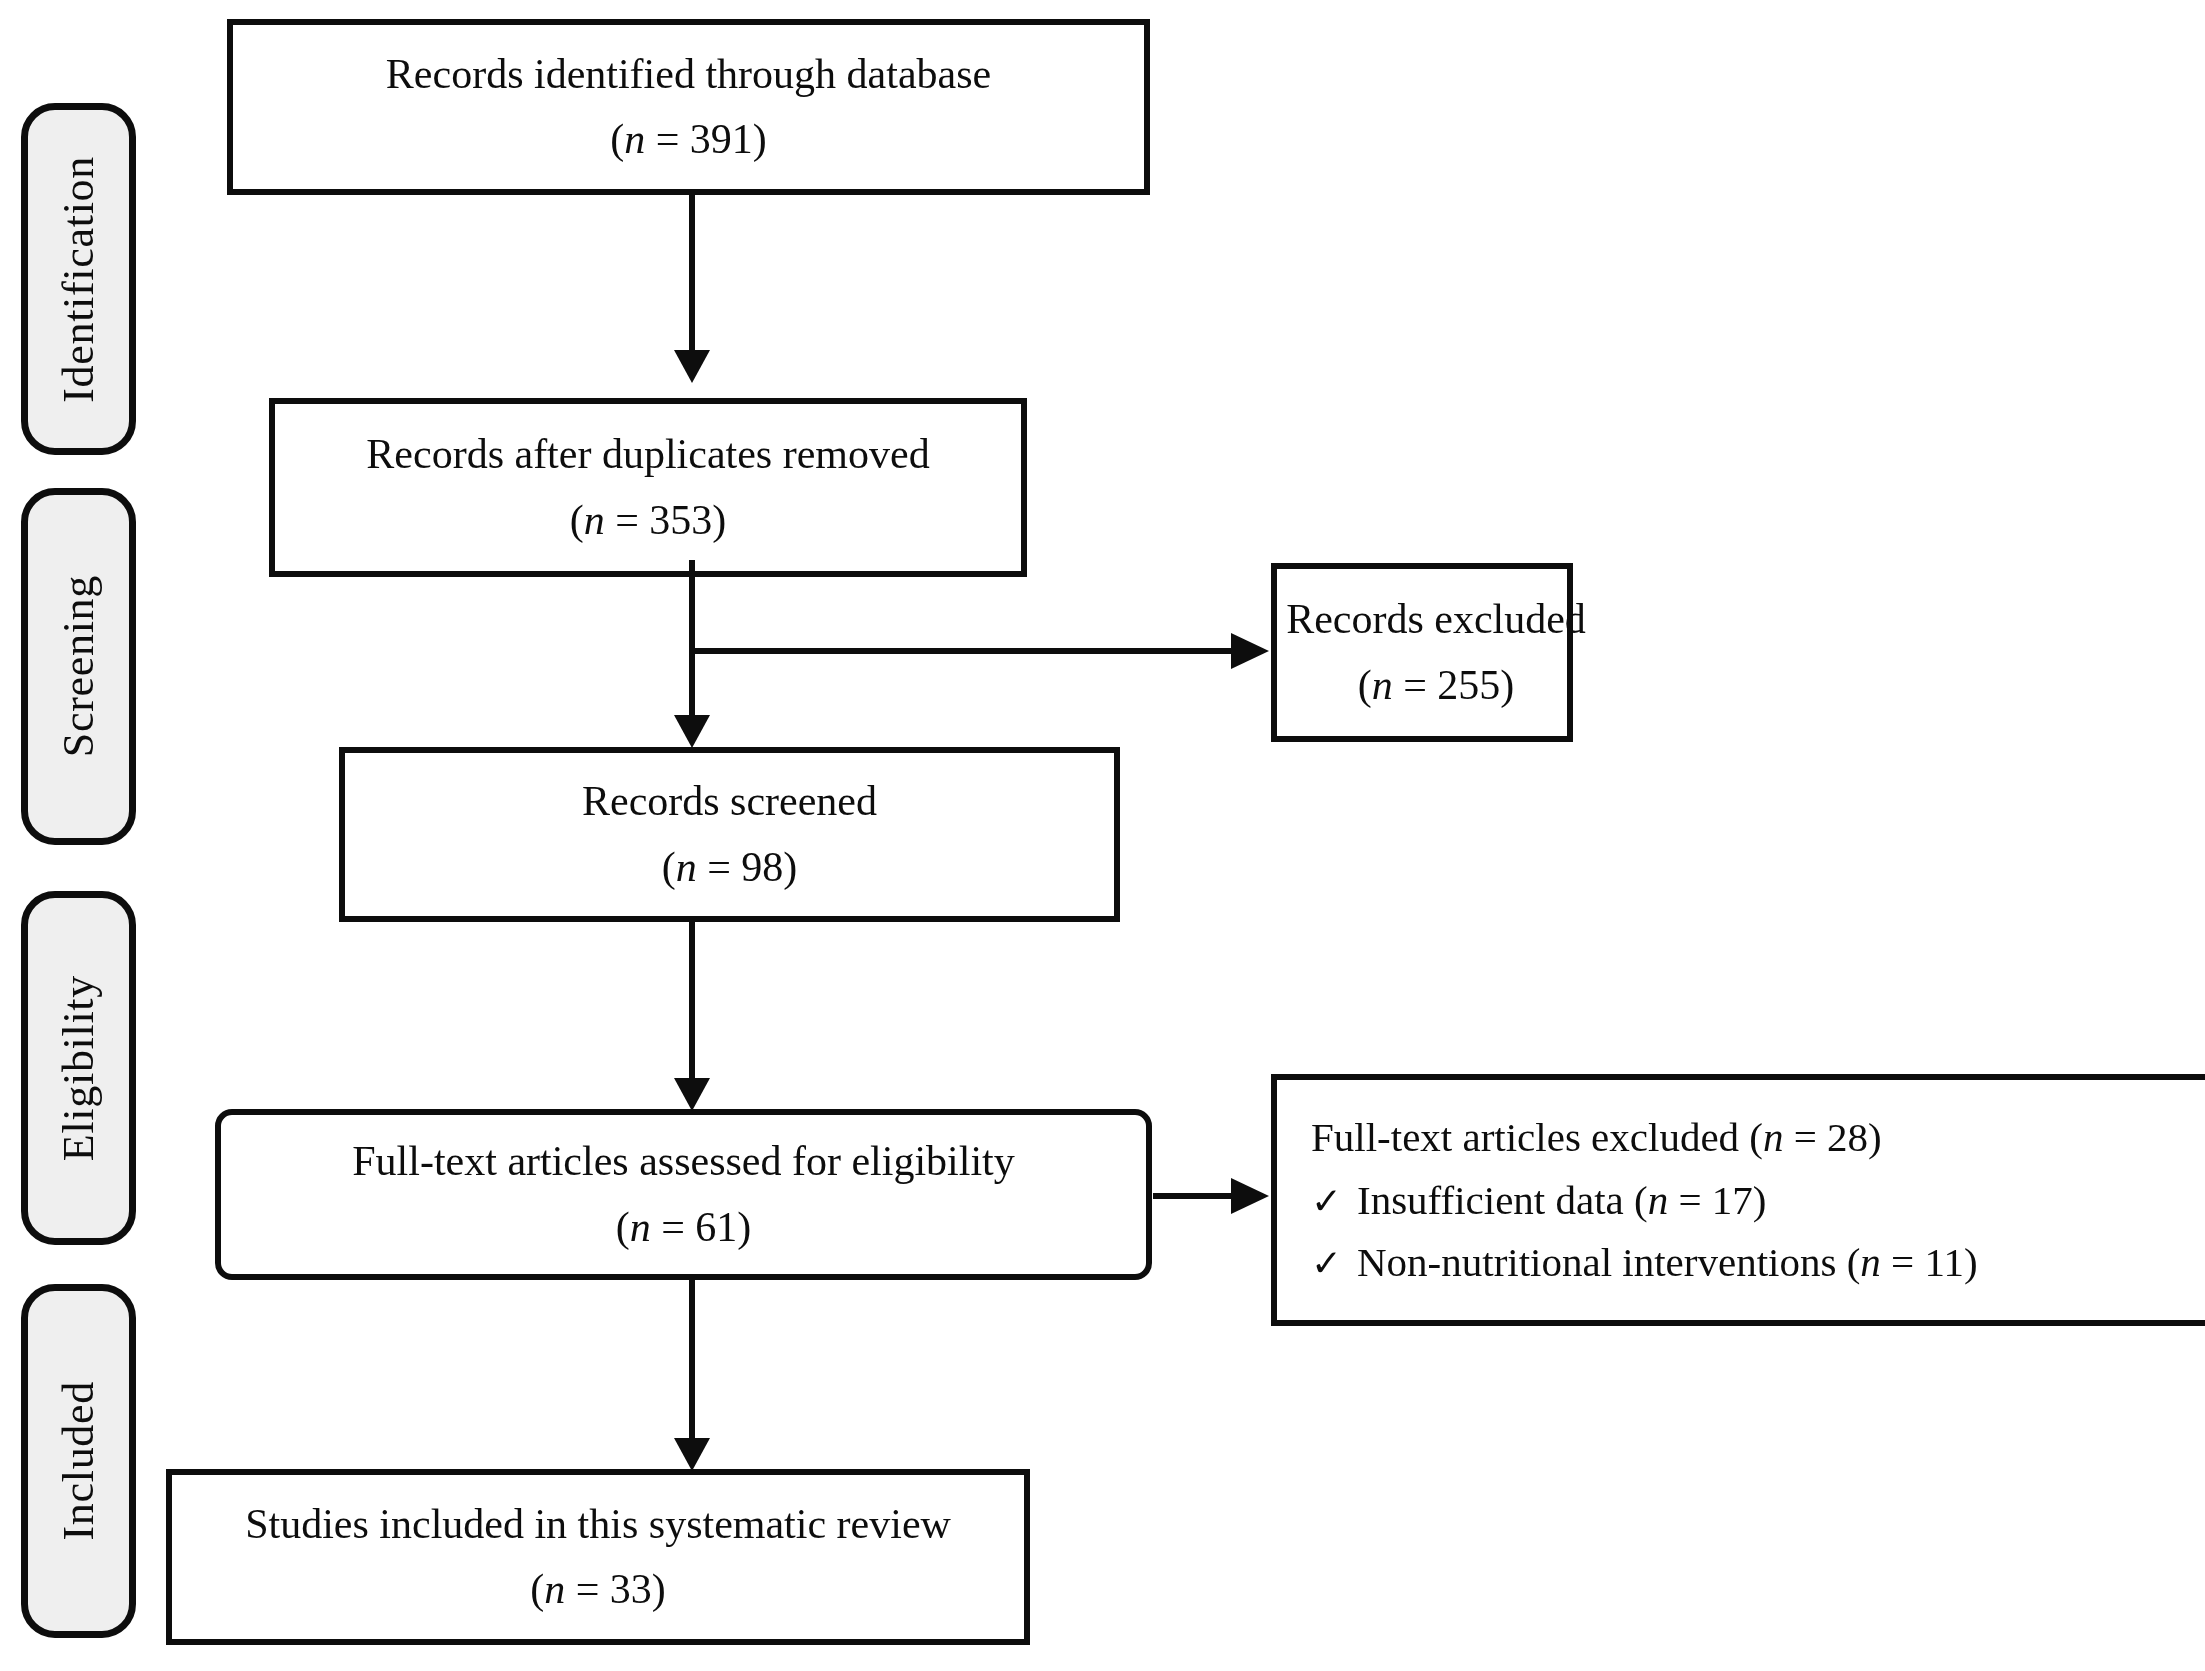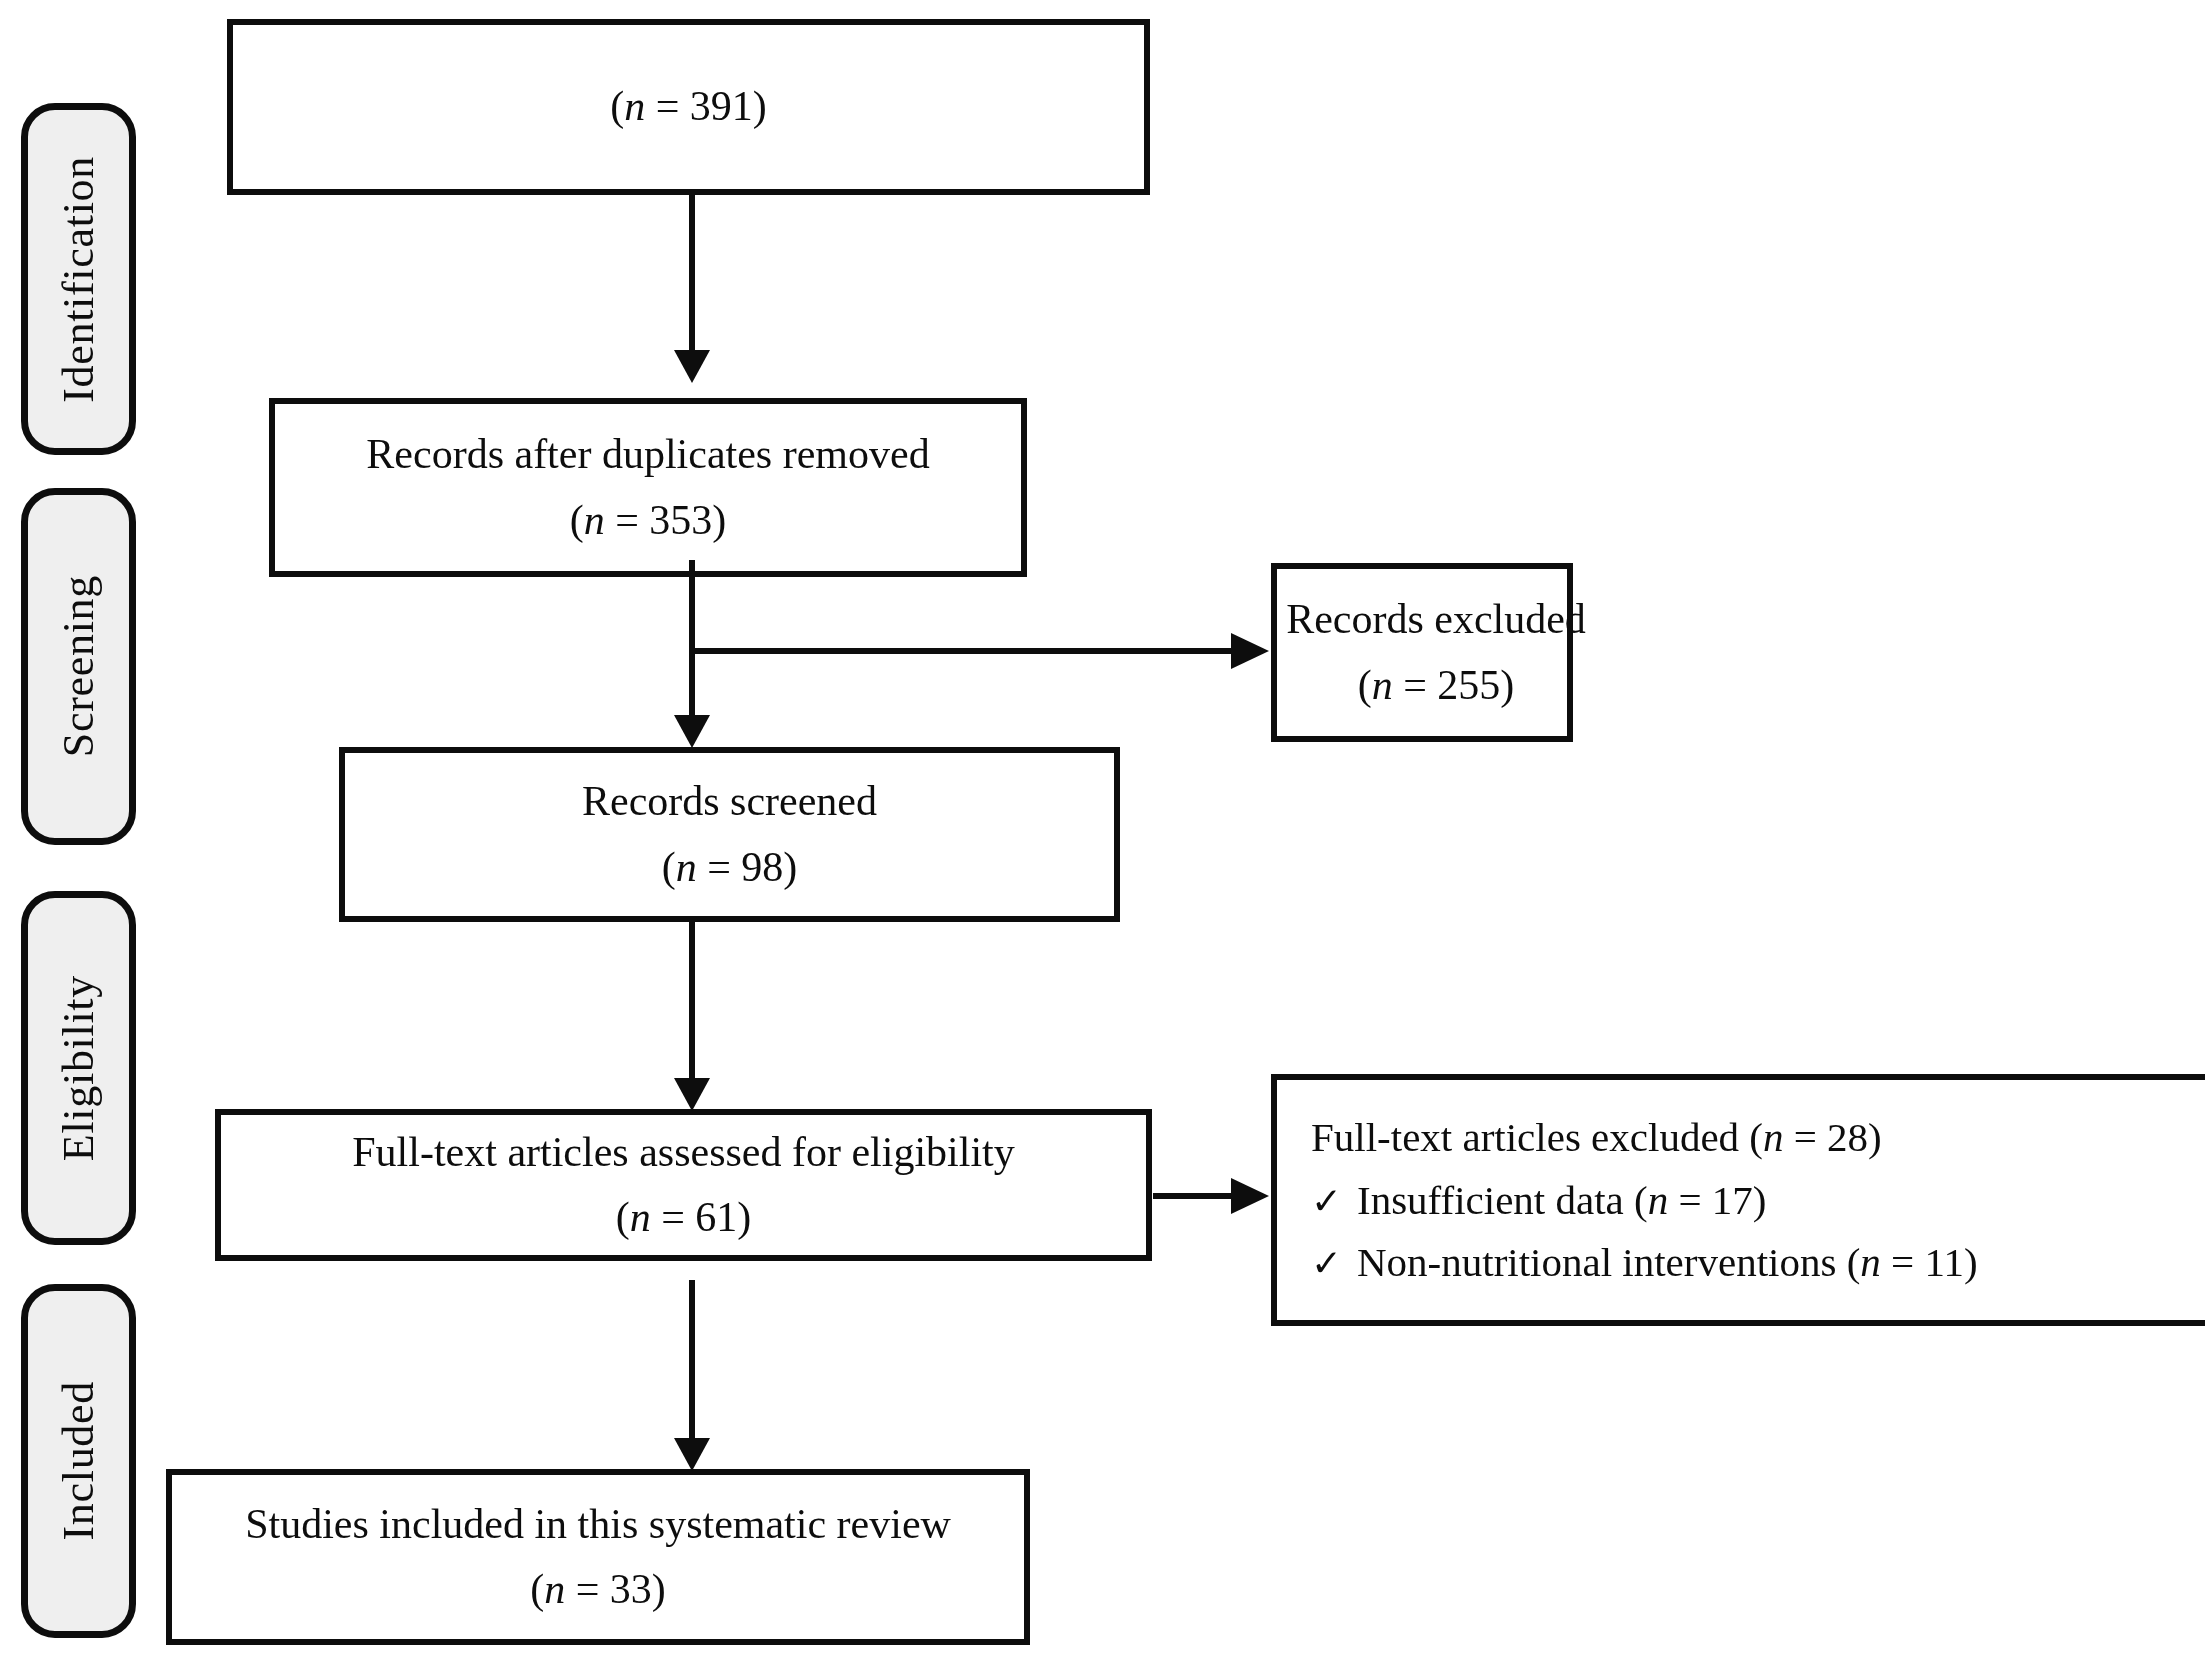--- a/index.html
+++ b/index.html
@@ -94,39 +94,40 @@
     <span class="stage-text">Screening</span>
   </div>
   <div class="stage" style="top:891px; height:354px;">
     <span class="stage-text">Eligibility</span>
   </div>
   <div class="stage" style="top:1284px; height:354px;">
     <span class="stage-text">Included</span>
   </div>
 
   <div class="box" style="left:227px; top:19px; width:923px; height:176px;">
+    <div class="bline">Records identified through database</div>
     <div class="bline count">(<i>n</i> = 391)</div>
   </div>
 
   <div class="box" style="left:269px; top:382px; width:758px; height:179px;margin-top:16px;">
     <div class="bline">Records after duplicates removed</div>
     <div class="bline count">(<i>n</i> = 353)</div>
   </div>
 
   <div class="box" style="left:1271px; top:563px; width:302px; height:179px;padding-left:28px;">
     <div class="bline">Records excluded</div>
     <div class="bline count">(<i>n</i> = 255)</div>
   </div>
 
   <div class="box" style="left:300px; top:747px; width:781px; height:175px;margin-left:39px;">
     <div class="bline">Records screened</div>
     <div class="bline count">(<i>n</i> = 98)</div>
   </div>
 
-  <div class="box" style="left:215px; top:1109px; width:937px; height:152px;">
+  <div class="box" style="left:215px; top:1109px; width:937px; height:171px;border-radius:17px;">
     <div class="bline">Full-text articles assessed for eligibility</div>
     <div class="bline count">(<i>n</i> = 61)</div>
   </div>
 
   <div class="box excl" style="left:1271px; top:1074px; width:1099px; height:252px;">
     <div class="bline">Full-text articles excluded (<i>n</i> = 28)</div>
     <div class="reason">
       <span class="tick">✓</span>
       <span>Insufficient data (<i>n</i> = 17)</span>
     </div>

